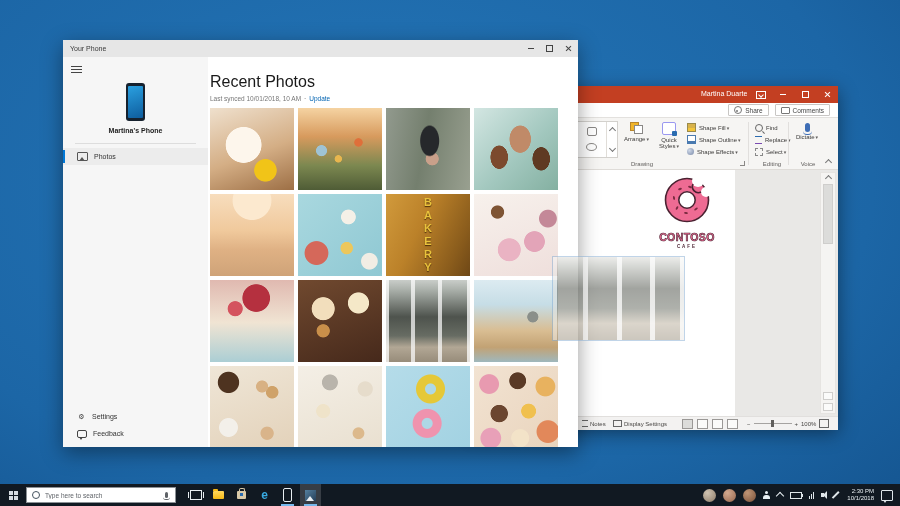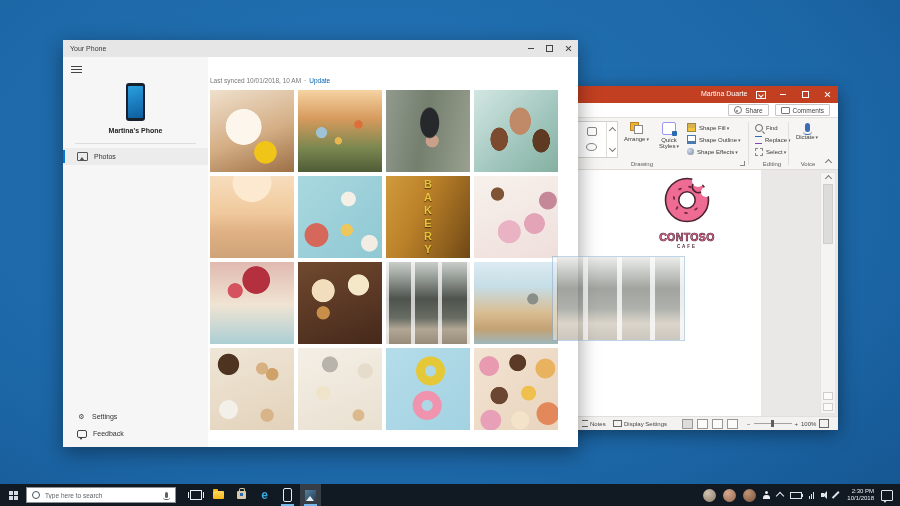--- a/index.html
+++ b/index.html
@@ -57,21 +57,21 @@
   .repl-ic{width:7px;height:6px;border-top:1px solid #2b6cb0;border-bottom:1px solid #7a4ab0;position:relative}
   .sel-ic{width:6px;height:6px;border:1px dashed #888}
   .mic-ic{width:5px;height:9px;border-radius:3px;background:#3e6db5;position:relative;margin-top:2px}
   .mic-ic::after{content:"";position:absolute;left:-2px;bottom:-3px;width:9px;height:3px;border-bottom:1px solid #3e6db5;border-radius:0 0 4px 4px}
   .glabel{position:absolute;bottom:2px;font-size:6px;color:#605e5c;text-align:center}
   .launcher{position:absolute;width:4px;height:4px;border-right:1px solid #8a8886;border-bottom:1px solid #8a8886}
   .vsep{position:absolute;top:4px;bottom:4px;width:1px;background:#e1dfdd}
   .rib-collapse{position:absolute;left:356px;bottom:4px}
 
   .slide-zone{position:relative;height:246px;background:#e9e8e6}
-  .slide{position:absolute;left:0;top:0;bottom:0;width:291px;background:#fff}
+  .slide{position:absolute;left:0;top:0;bottom:0;width:265px;background:#fff}
   .logo{position:absolute;left:172px;top:6px;width:90px;text-align:center}
   .brand{font-size:10.5px;font-weight:800;color:#ef6a94;-webkit-text-stroke:.6px #4a2231;letter-spacing:.4px;margin-top:1px}
   .brand-sub{font-size:4.5px;font-weight:700;color:#4a2231;letter-spacing:2px;margin-top:1px}
   .vscroll{position:absolute;right:2px;top:2px;bottom:2px;width:14px;background:#f5f4f2;border:1px solid #e6e4e1;display:flex;flex-direction:column;align-items:center}
   .vthumb{width:8px;height:58px;background:#dcdcda;border:1px solid #cfcecc;margin-top:3px}
   .vscroll-bottom{margin-top:auto;display:flex;flex-direction:column;gap:3px;align-items:center;padding-bottom:2px}
   .tinybtn{width:8px;height:6px;border:1px solid #cfcecc;background:#fbfbfa}
 
   .ppt-status{height:13px;background:#f3f2f1;border-top:1px solid #e1dfdd;position:relative;font-size:6px;color:#484644}
   .st{position:absolute;top:0;height:13px;display:flex;align-items:center;gap:2px}
@@ -372,20 +372,21 @@
           <span class="gear">⚙</span>
           <span>Settings</span>
         </div>
         <div class="yp-nav">
           <i class="fb-glyph"></i>
           <span>Feedback</span>
         </div>
       </div>
     </div>
     <div class="yp-main">
+      <div class="yp-heading">Recent Photos</div>
       <div class="yp-sync">
         <span>Last synced 10/01/2018, 10 AM</span>
         <span>·</span>
         <a class="update">Update</a>
       </div>
       <div class="photo-grid">
         <div class="ph" style="background:radial-gradient(circle at 66% 76%, #f1c418 0 13%, rgba(0,0,0,0) 14%),radial-gradient(circle at 40% 45%, #fdf6ec 0 26%, rgba(0,0,0,0) 27%),linear-gradient(160deg,#efe0cd 0%,#d4ae85 55%,#9d6f45 100%)"></div>
         <div class="ph" style="background:radial-gradient(circle at 28% 52%, #9fc3d4 0 7%, rgba(0,0,0,0) 8%),radial-gradient(circle at 72% 42%, #df6f3a 0 5%, rgba(0,0,0,0) 6%),radial-gradient(circle at 48% 62%, #e8b64e 0 5%, rgba(0,0,0,0) 6%),linear-gradient(180deg,#f5d3a2 0%,#d79a5d 35%,#7c8850 70%,#4f5c36 100%)"></div>
         <div class="ph" style="background:radial-gradient(10px 16px at 52% 40%, #26282b 0 90%, rgba(0,0,0,0) 100%),radial-gradient(circle at 55% 62%, #c9a08a 0 9%, rgba(0,0,0,0) 10%),linear-gradient(100deg,#929a8e 0%,#747f6e 45%,#99a090 100%)"></div>
         <div class="ph" style="background:radial-gradient(9px 12px at 30% 60%, #7c4a2e 0 95%, rgba(0,0,0,0) 100%),radial-gradient(11px 14px at 55% 38%, #c08a68 0 95%, rgba(0,0,0,0) 100%),radial-gradient(9px 12px at 80% 62%, #5f3a22 0 95%, rgba(0,0,0,0) 100%),linear-gradient(135deg,#d3e6e2 0%,#a3c8bf 55%,#84b0a1 100%)"></div>

